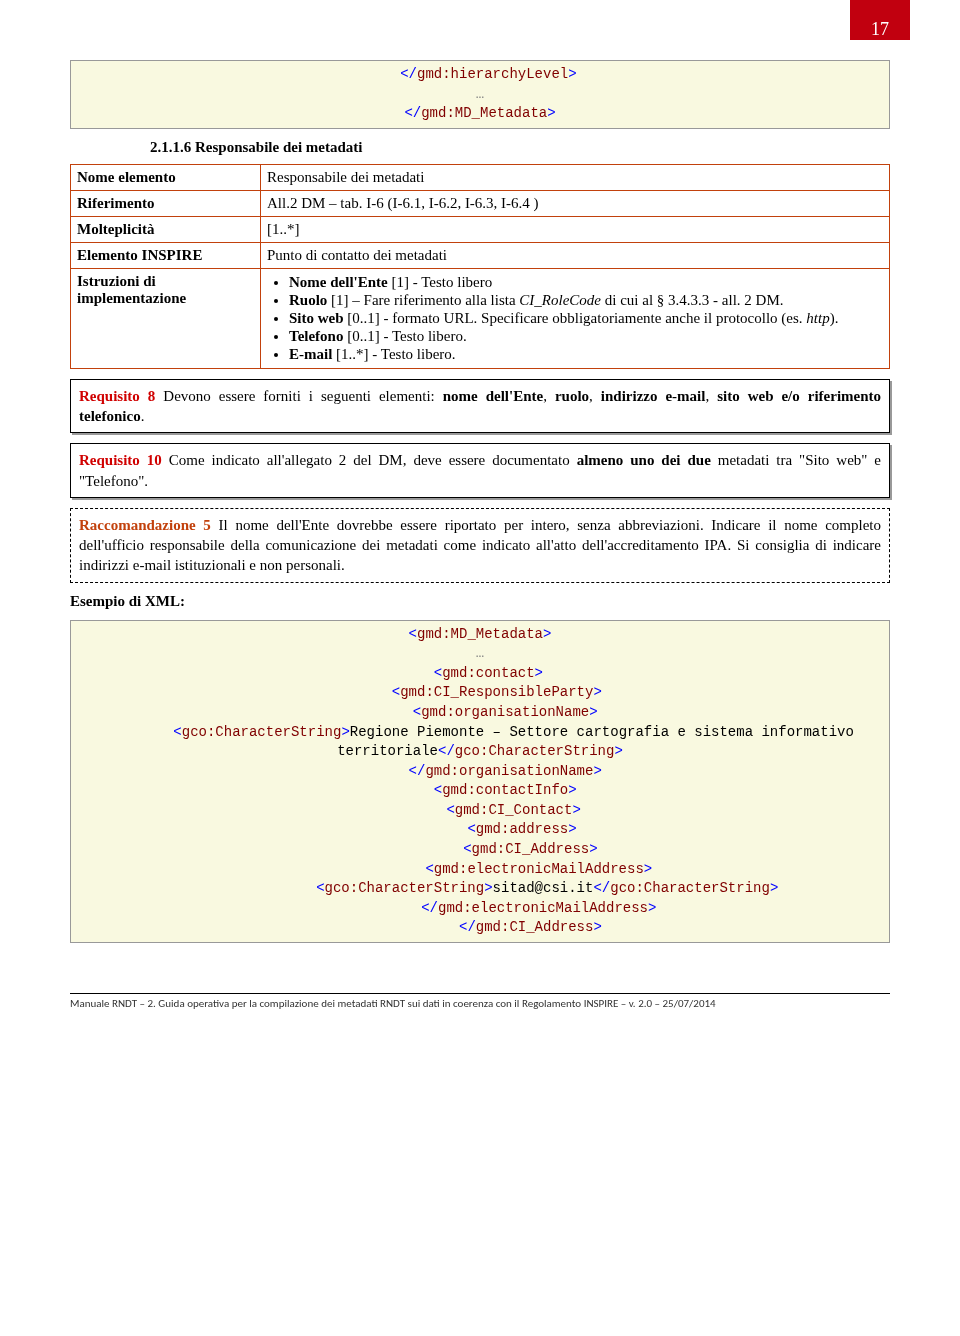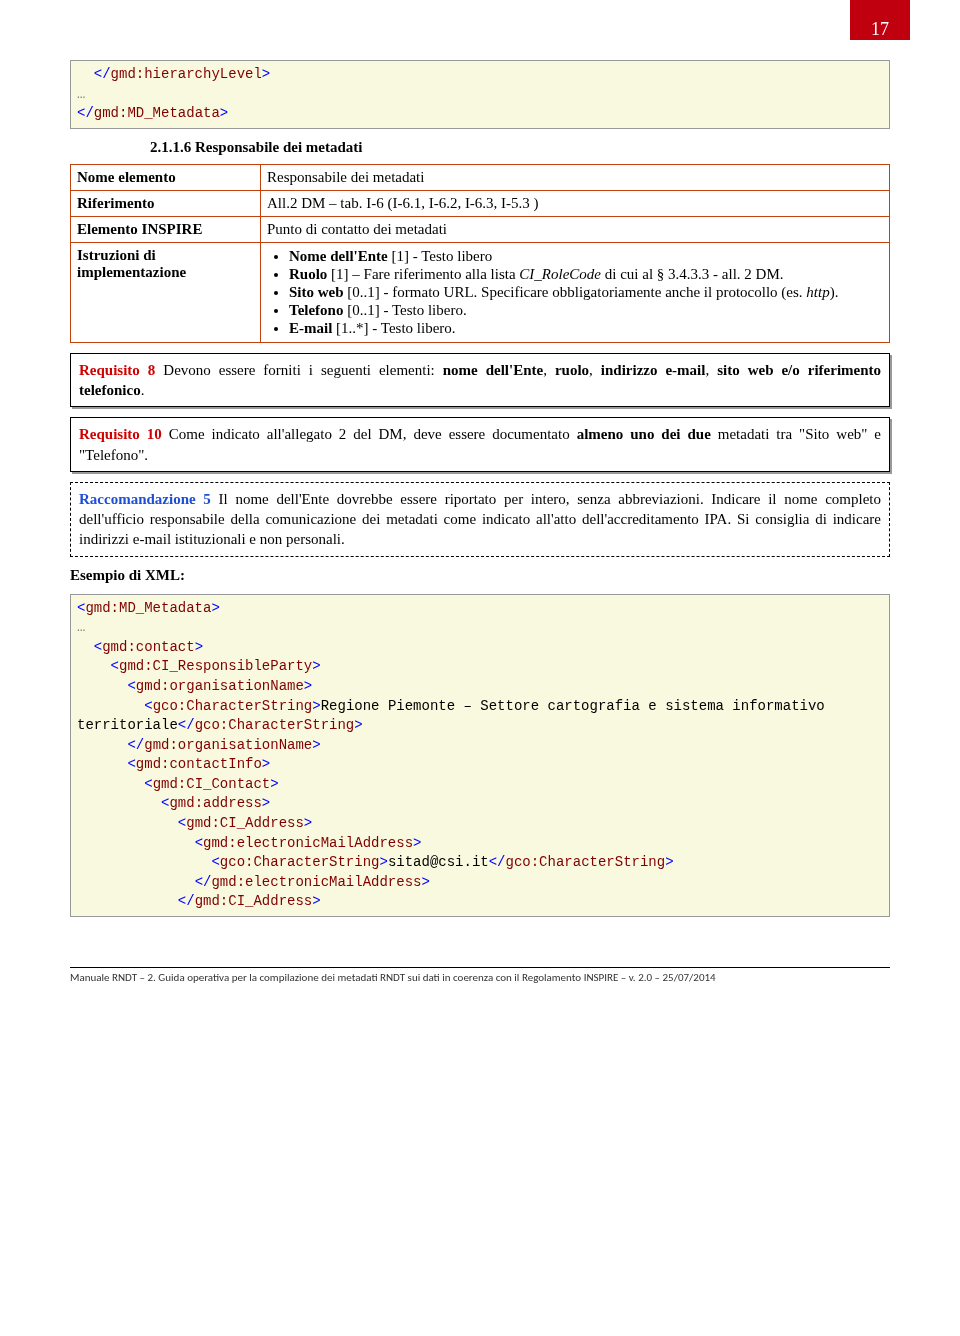--- a/index.html
+++ b/index.html
@@ -29,20 +29,21 @@
   }
   .xml-block {
     background: #f9f9e0;
     border: 1px solid #999;
     font-family: "Courier New", monospace;
     font-size: 14px;
     padding: 4px 6px;
     margin-bottom: 10px;
     line-height: 1.4;
     white-space: pre-wrap;
+    text-align: center;
   }
   .xml-block .gray { color: #808080; }
   .xml-block .blue { color: #0000ff; }
   .xml-block .maroon { color: #800000; }
   .xml-block .black { color: #000; }
   .section-heading {
     font-weight: bold;
     font-size: 15px;
     margin: 8px 0 8px 80px;
   }
@@ -77,21 +78,21 @@
     display: inline;
   }
   .rec-box {
     border: 1px dashed #000;
     padding: 6px 8px;
     margin: 10px 0;
     font-size: 15px;
     line-height: 1.35;
     text-align: justify;
   }
-  .rec-box .rec-label { color: #1d4ed8; }
+  .rec-box .rec-label { color: #c2410c; }
   .rec-content {
     display: inline;
   }
   .plain-heading {
     font-weight: bold;
     font-size: 15px;
     margin: 10px 0;
   }
   .footer {
     border-top: 1px solid #000;
@@ -118,21 +119,25 @@
   <div class="section-heading">2.1.1.6    Responsabile dei metadati</div>
 
   <table class="table">
     <tbody>
         <tr>
           <td class="key">Nome elemento</td>
           <td>Responsabile dei metadati</td>
         </tr>
     <tr>
           <td class="key">Riferimento</td>
-          <td>All.2 DM – tab. I-6 (I-6.1, I-6.2, I-6.3, I-5.3 )</td>
+          <td>All.2 DM – tab. I-6 (I-6.1, I-6.2, I-6.3, I-6.4 )</td>
+        </tr>
+    <tr>
+          <td class="key">Molteplicità</td>
+          <td>[1..*]</td>
         </tr>
     <tr>
           <td class="key">Elemento INSPIRE</td>
           <td>Punto di contatto dei metadati</td>
         </tr>
     <tr>
       <td class="key">Istruzioni di implementazione</td>
       <td>
         <ul>
           <li><b>Nome dell'Ente</b><span> [1] - Testo libero</span></li>

